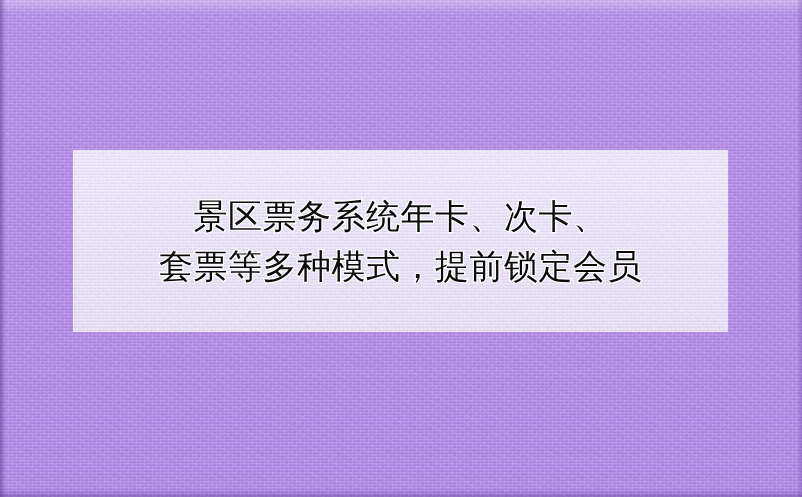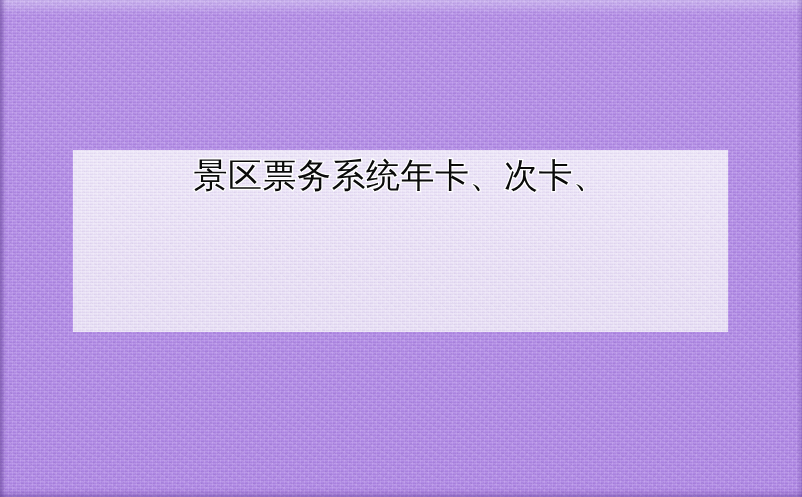--- a/index.html
+++ b/index.html
@@ -128,21 +128,21 @@
         rgba(0,0,0,0) 3px,
         rgba(0,0,0,0) 7px);
   }
 
   .caption-text {
     position: absolute;
     inset: 0;
     display: flex;
     flex-direction: column;
     align-items: center;
-    justify-content: flex-start;
+    justify-content: center;
     gap: 0;
     z-index: 2;
   }
 
   .caption-line {
     font-family: "DejaVu Sans", "Liberation Sans", sans-serif;
     font-size: 34px;
     line-height: 50px;
     font-weight: 400;
     color: #0a0a0a;
@@ -159,16 +159,17 @@
 <div id="canvas">
 
   <div class="bg-base"></div>
   <div class="bg-noise"></div>
   <div class="bg-edges"></div>
 
   <div class="caption-panel">
     <div class="panel-noise"></div>
     <div class="caption-text">
       <div class="caption-line">景区票务系统年卡、次卡、</div>
+      <div class="caption-line">套票等多种模式，提前锁定会员</div>
     </div>
   </div>
 
 </div>
 
 </body></html>

